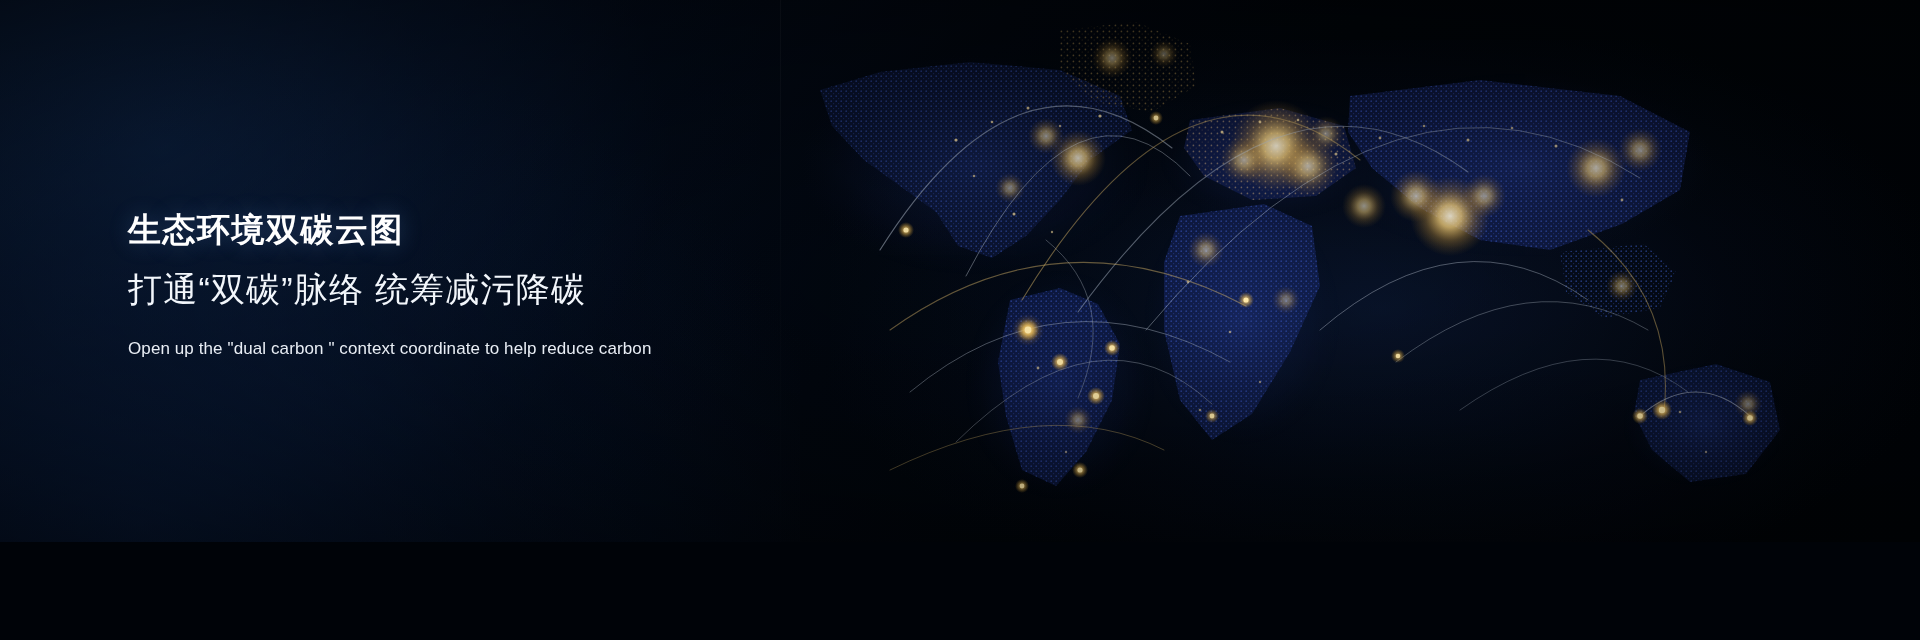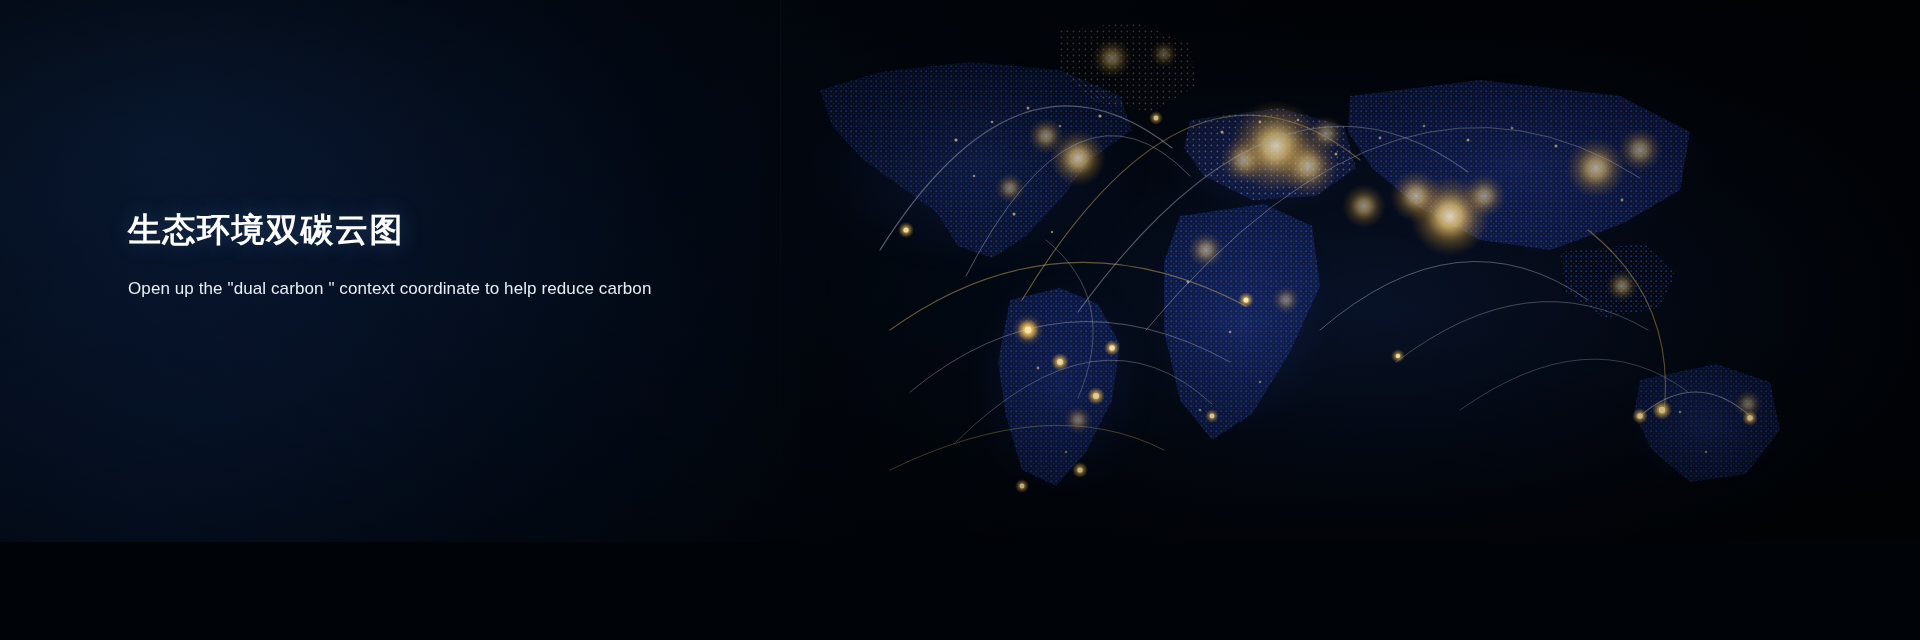--- a/index.html
+++ b/index.html
@@ -392,18 +392,19 @@
             <circle cx="990" cy="418" r="2.8" fill="#ffe9a8"></circle>
           </g>
       </g>
     </svg>
   </div>
 
   <div class="bg-vignette"></div>
 
   <div class="copy">
     <h1 class="title-cn">生态环境双碳云图</h1>
+    <h2 class="subtitle-cn">打通“双碳”脉络 统筹减污降碳</h2>
     <div class="en-block">
       <p class="en-line">Open up the "dual carbon " context coordinate to help reduce carbon</p>
     </div>
   </div>
 
 </div>
 
 </body></html>

